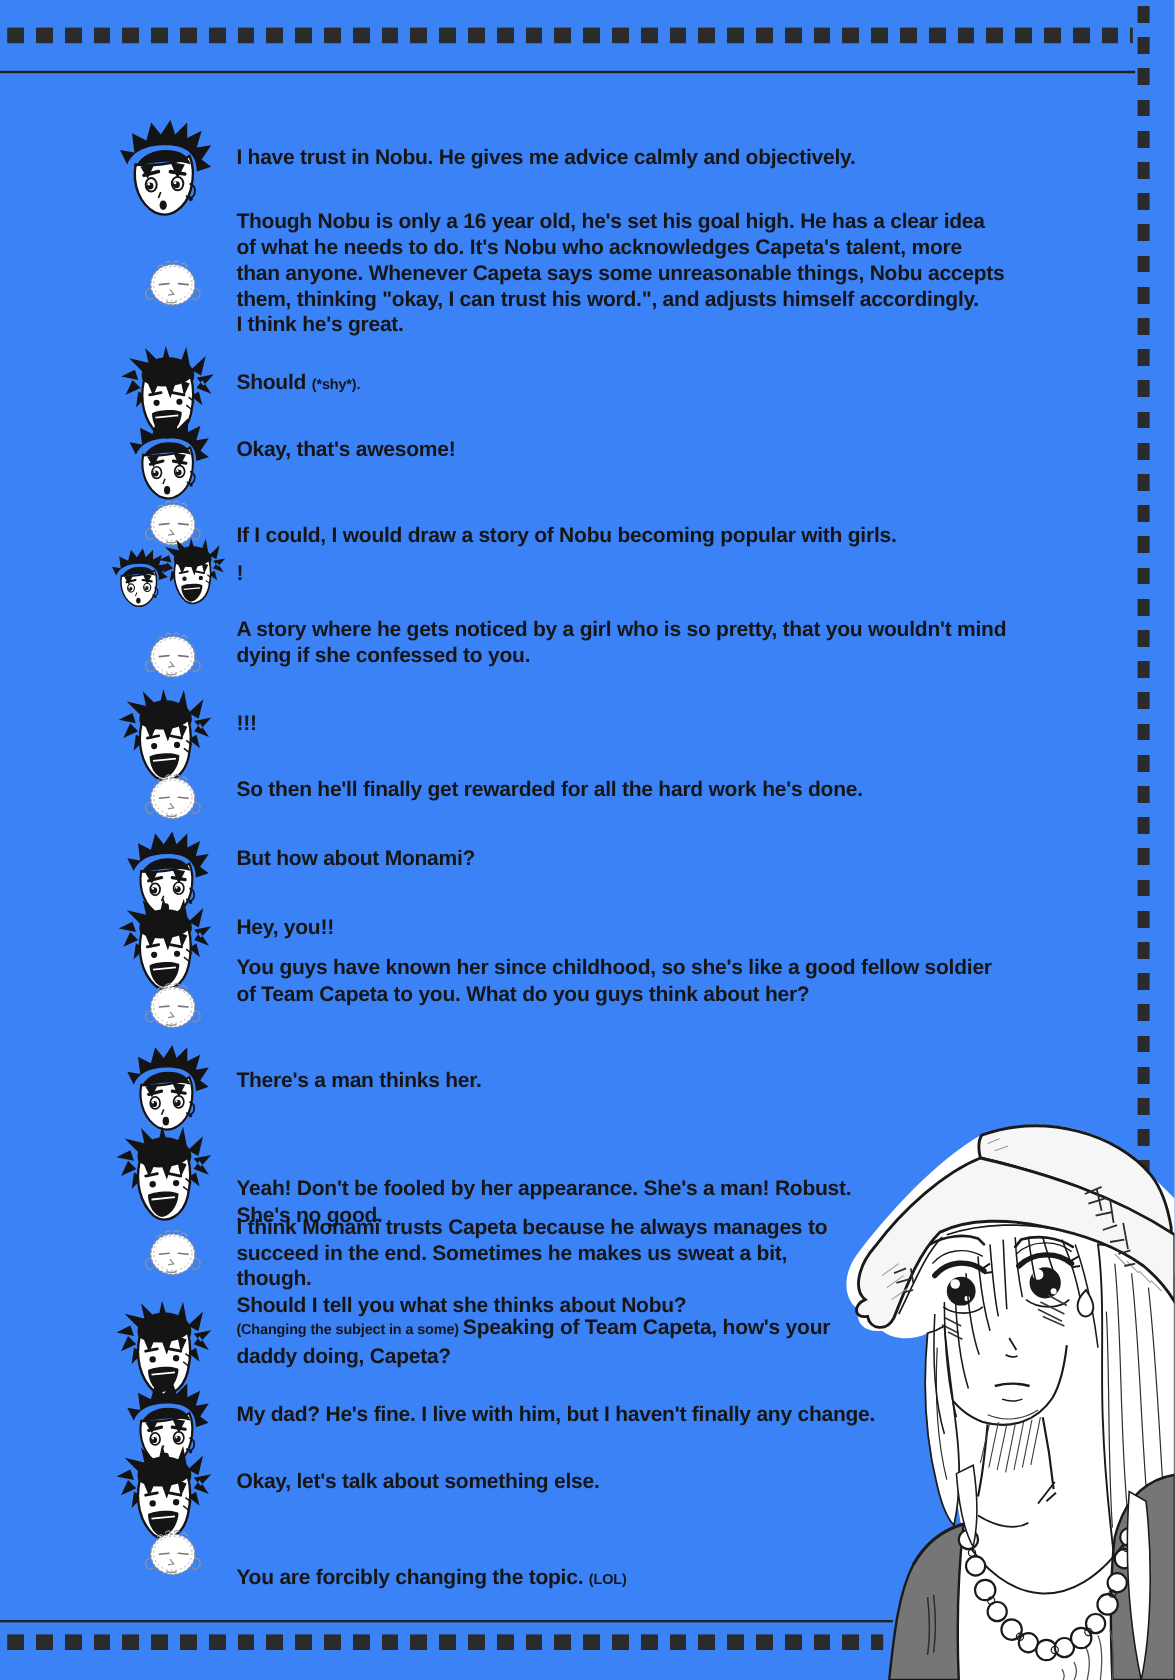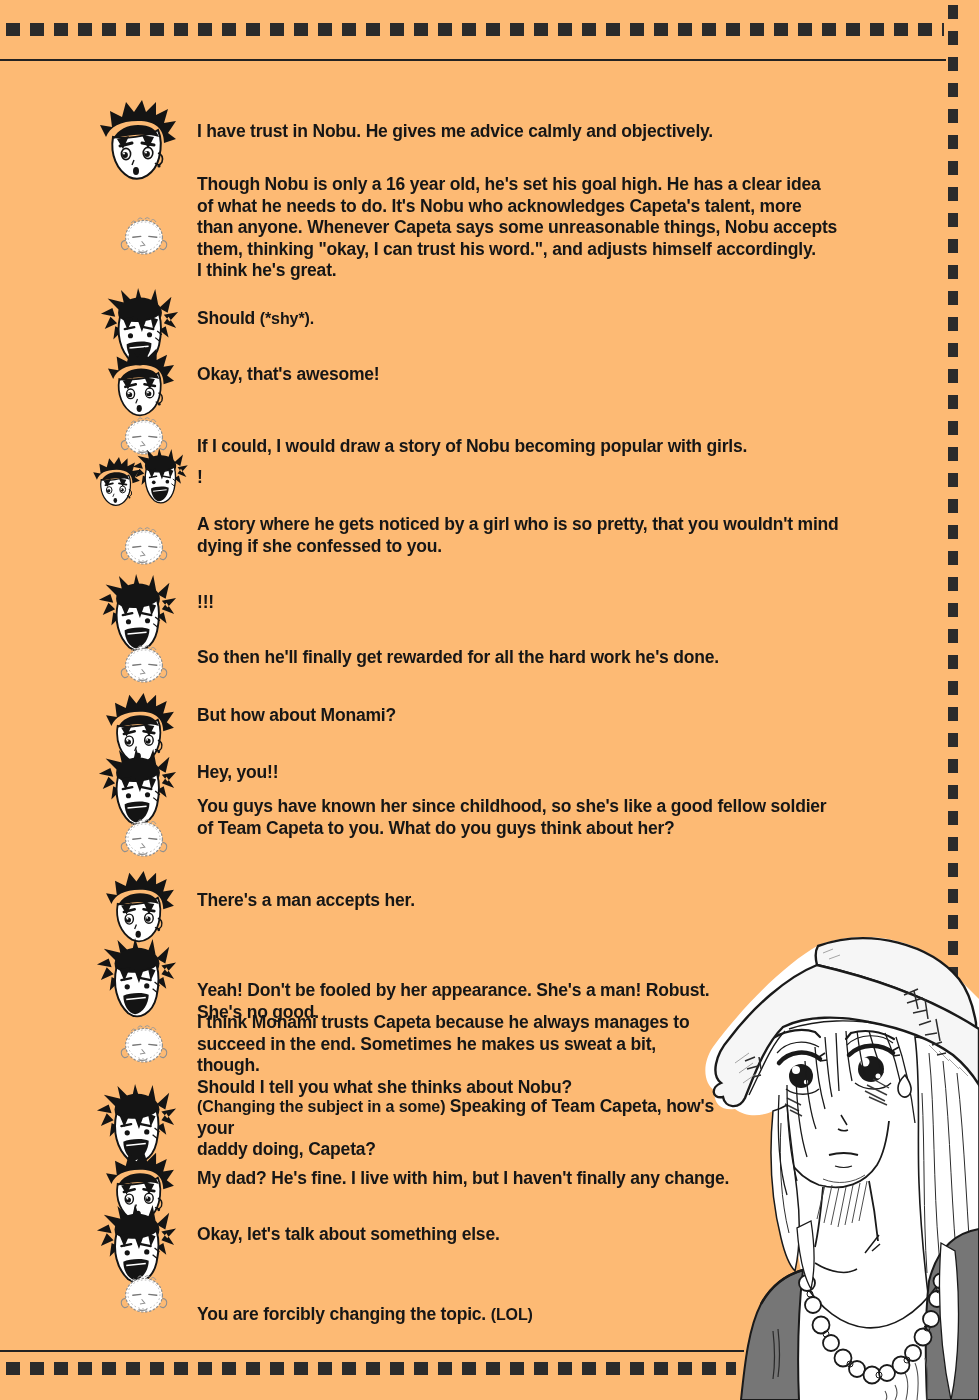--- a/index.html
+++ b/index.html
@@ -1,25 +1,25 @@
 <!DOCTYPE html>
 <html><head>
 <meta charset="utf-8">
 <style>
   html,body{margin:0;padding:0;background:#fff;}
-  .page{position:relative;width:979px;height:1400px;background:#fdba74;overflow:hidden;
+  .page{position:relative;width:979px;height:1400px;background:#3b82f6;overflow:hidden;
         font-family:"Liberation Sans",sans-serif;color:#1a1a1a;}
   .dash-h{position:absolute;height:13px;
           background:repeating-linear-gradient(90deg,#2b2b2b 0 14px,transparent 14px 24px);}
   .dash-v{position:absolute;width:10px;
           background:repeating-linear-gradient(180deg,#2b2b2b 0 14px,transparent 14px 26px);}
   .rule{position:absolute;height:2px;background:#222;}
   .txt{position:absolute;left:197px;width:742px;font-size:17.5px;line-height:21.6px;
        font-weight:700;letter-spacing:-0.2px;color:#161616;white-space:pre-line;}
-  .sm{font-size:16px;letter-spacing:-0.1px;}
+  .sm{font-size:12px;letter-spacing:-0.1px;}
   .avatar{position:absolute;}
   .girl{position:absolute;left:689px;top:933px;width:290px;height:467px;}
 </style>
 </head>
 <body>
 
 <svg width="0" height="0" style="position:absolute" aria-hidden="true">
 <defs>
   <symbol id="av-capeta" viewBox="0 0 80 84">
     <path fill="#141414" d="M8,38 L2,26 L14,28 L12,12 L24,18 L28,3 L36,13 L44,1 L48,13 L58,3 L58,16 L70,10 L66,24 L78,22 L70,34 L78,40 L66,44 C66,30 58,22 40,22 C22,22 12,28 8,38 Z"></path>
@@ -164,21 +164,21 @@
         <use href="#av-interviewer"></use>
       </svg>
     <div class="txt" style="top:796px"><span>You guys have known her since childhood, so she's like a good fellow soldier
 of Team Capeta to you. What do you guys think about her?</span></div>
   </div>
 
   <div>
     <svg class="avatar" style="left:104px;top:870px;width:72px;height:75px">
         <use href="#av-capeta"></use>
       </svg>
-    <div class="txt" style="top:890px"><span>There's a man accepts her.</span></div>
+    <div class="txt" style="top:890px"><span>There's a man thinks her.</span></div>
   </div>
 
   <div>
     <svg class="avatar" style="left:96px;top:938px;width:82px;height:86px">
         <use href="#av-nobu"></use>
       </svg>
     <div class="txt" style="top:980px;width:560px"><span>Yeah! Don't be fooled by her appearance. She's a man! Robust.
 She's no good.</span></div>
   </div>
 

